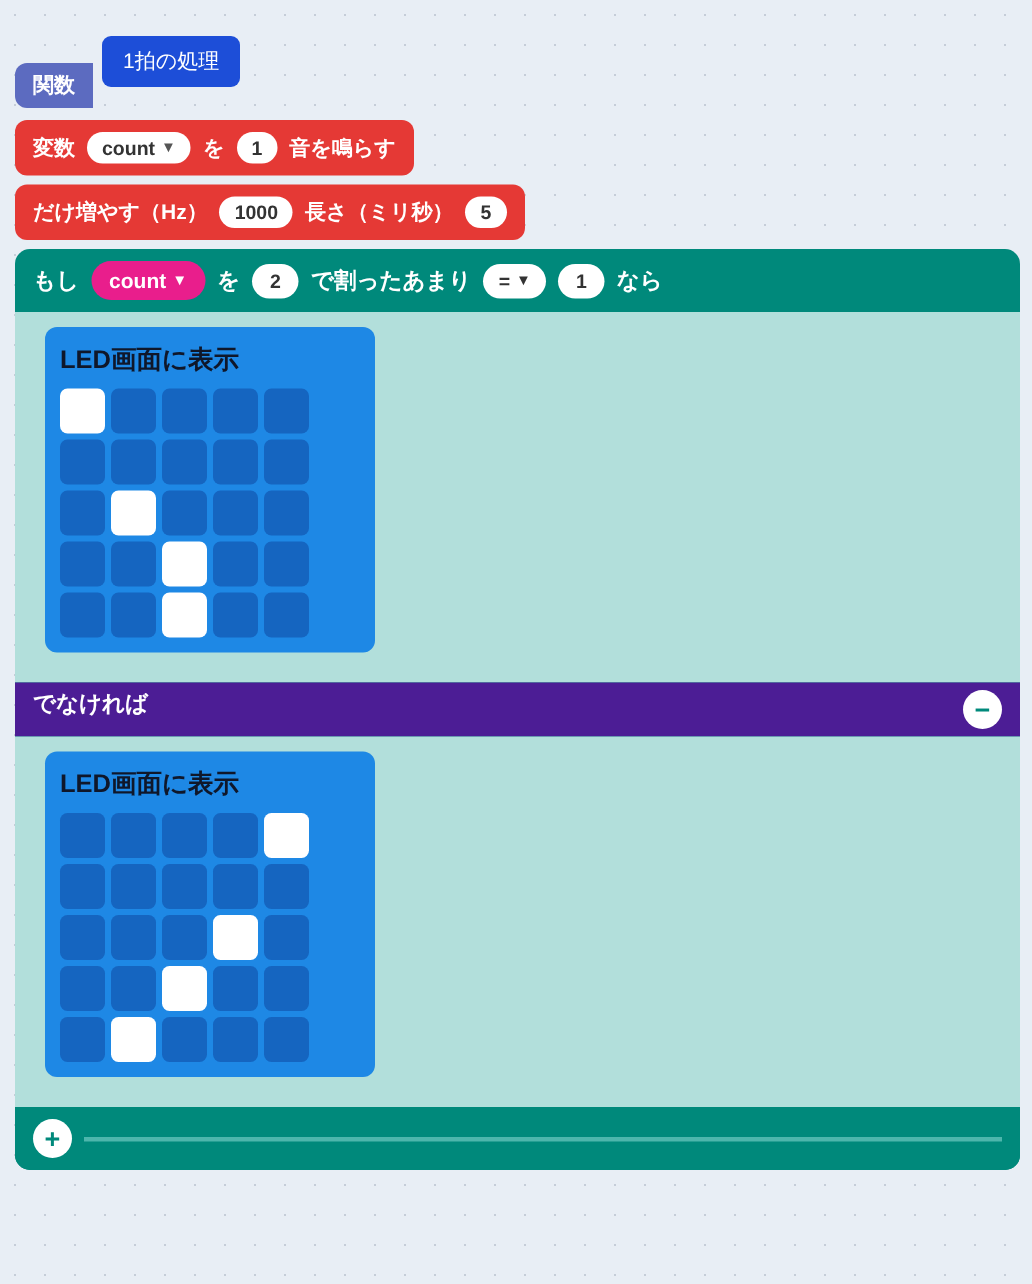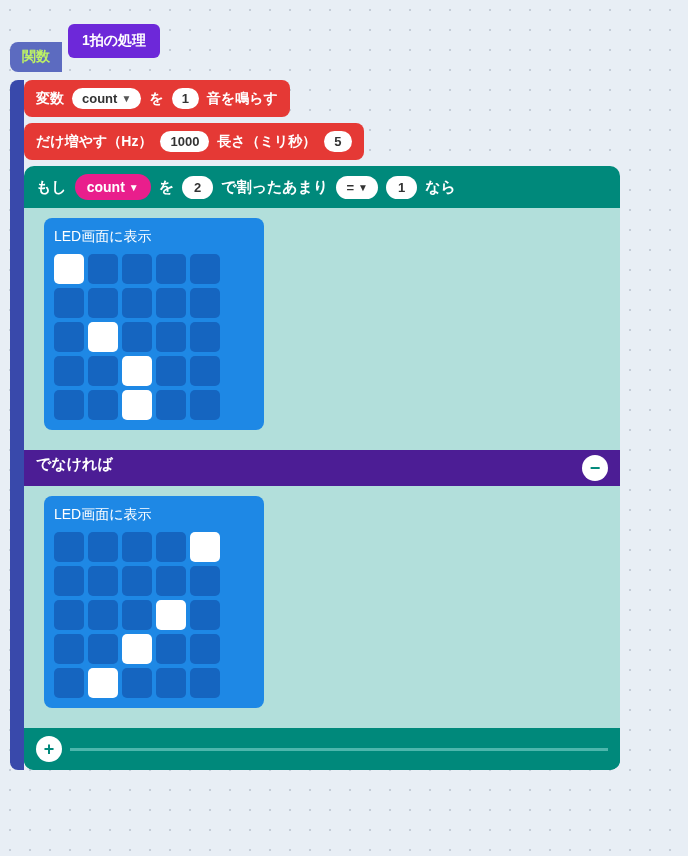--- a/index.html
+++ b/index.html
@@ -24,35 +24,35 @@
     
     .function-block {
       display: flex;
       align-items: center;
       margin-bottom: 8px;
       gap: 0;
     }
 
     .function-label {
       background: #5c6bc0;
-      color: #bef264;
+      color: #ffffff;
       padding: 6px 12px;
       border-radius: 8px 0 0 8px;
       font-size: 14px;
       font-weight: bold;
       margin-top: 32px;
     }
 
     .function-name-tag {
-      background: #6d28d9;
+      background: #1d4ed8;
       color: white;
       padding: 8px 14px;
       border-radius: 6px;
       font-size: 14px;
-      font-weight: bold;
+      font-weight: normal;
       margin-left: 6px;
     }
 
     
     .red-block {
       background: #e53935;
       color: white;
       border-radius: 8px;
       padding: 8px 12px;
       display: flex;
@@ -80,21 +80,21 @@
     .pill .arrow {
       font-size: 10px;
       color: #555;
     }
 
     
     .if-block-outer {
       background: #00897b;
       border-radius: 10px;
       padding: 0;
-      width: 596px;
+      width: 670px;
     }
 
     .if-header {
       display: flex;
       align-items: center;
       padding: 8px 12px;
       gap: 8px;
       flex-wrap: wrap;
     }
 
@@ -140,23 +140,23 @@
     
     .led-block {
       background: #1e88e5;
       border-radius: 8px;
       margin: 0 10px 10px 20px;
       padding: 10px;
       width: 220px;
     }
 
     .led-block-title {
-      color: #ffffff;
-      font-size: 14px;
-      font-weight: normal;
+      color: #0f172a;
+      font-size: 17px;
+      font-weight: bold;
       margin-bottom: 8px;
     }
 
     .led-grid {
       display: grid;
       grid-template-columns: repeat(5, 30px);
       gap: 4px;
     }
 
     .led-cell {

